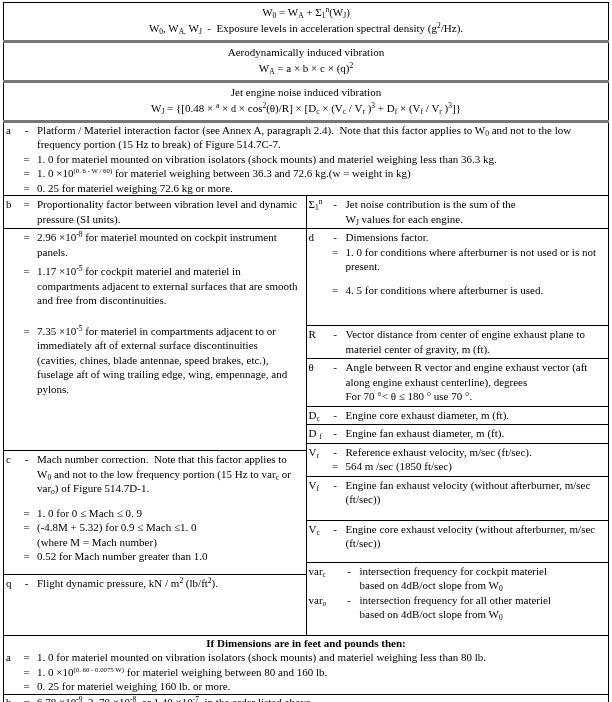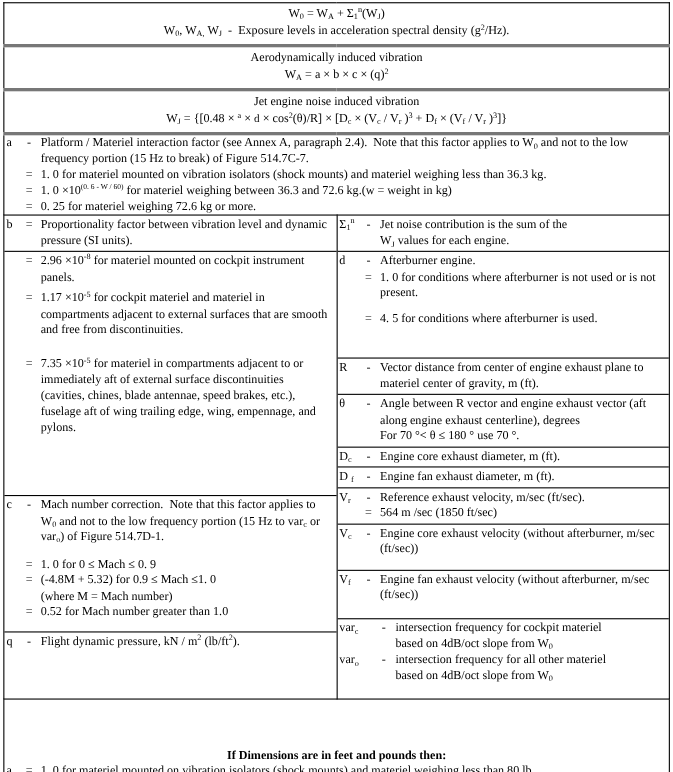--- a/index.html
+++ b/index.html
@@ -61,21 +61,21 @@
   .spacer-row td { height: 5px; line-height: 5px; font-size: 1px; }
 
   
   td.colL { width: 290px; border-right: 1px solid #000; }
   td.colR { width: 314px; }
   .subcell {
     border-bottom: 1px solid #000;
   }
   .subcell.last { border-bottom: 0; }
   .pad2 { padding: 1px 0 2px 0; }
-  .bold { font-weight: bold; margin-top: 44px; }
+  .bold { font-weight: bold; }
 </style>
 </head>
 <body>
 
 <div class="doc">
 <table class="main">
 <tbody>
 
   <tr>
     <td colspan="2">
@@ -274,21 +274,21 @@
         </tbody>
               </table>
       </div>
 
       <div class="subcell pad2" style="min-height:97px;">
         <table class="items">
           <tbody>
                   <tr>
             <td class="sym">d</td>
             <td class="eq">-</td>
-            <td class="txt">Afterburner engine.</td>
+            <td class="txt">Dimensions factor.</td>
           </tr>
           <tr>
             <td class="sym"></td>
             <td class="eq">=</td>
             <td class="txt">1. 0 for conditions where afterburner is not used or is not present.</td>
           </tr>
           <tr class="spacer-row">
                     <td colspan="3" style="height:9px;"></td>
                   </tr>
           <tr>
@@ -361,39 +361,39 @@
           </tr>
           <tr>
             <td class="sym"></td>
             <td class="eq">=</td>
             <td class="txt">564 m /sec (1850 ft/sec)</td>
           </tr>
         </tbody>
               </table>
       </div>
 
+      <div class="subcell pad2" style="min-height:44px;">
+        <table class="items">
+          <tbody>
+                  <tr>
+            <td class="sym">V<sub>f</sub></td>
+            <td class="eq">-</td>
+            <td class="txt">Engine fan exhaust velocity (without afterburner, m/sec (ft/sec))</td>
+          </tr>
+        </tbody>
+              </table>
+      </div>
+
       <div class="subcell pad2" style="min-height:42px;">
         <table class="items">
           <tbody>
                   <tr>
             <td class="sym">V<sub>c</sub></td>
             <td class="eq">-</td>
             <td class="txt">Engine core exhaust velocity (without afterburner, m/sec (ft/sec))</td>
-          </tr>
-        </tbody>
-              </table>
-      </div>
-
-      <div class="subcell pad2" style="min-height:44px;">
-        <table class="items">
-          <tbody>
-                  <tr>
-            <td class="sym">V<sub>f</sub></td>
-            <td class="eq">-</td>
-            <td class="txt">Engine fan exhaust velocity (without afterburner, m/sec (ft/sec))</td>
           </tr>
         </tbody>
               </table>
       </div>
 
       <div class="subcell last pad2" style="min-height:60px;">
         <table class="items">
           <tbody>
                   <tr>
             <td class="sym" style="width:34px;">var<sub>c</sub></td>

